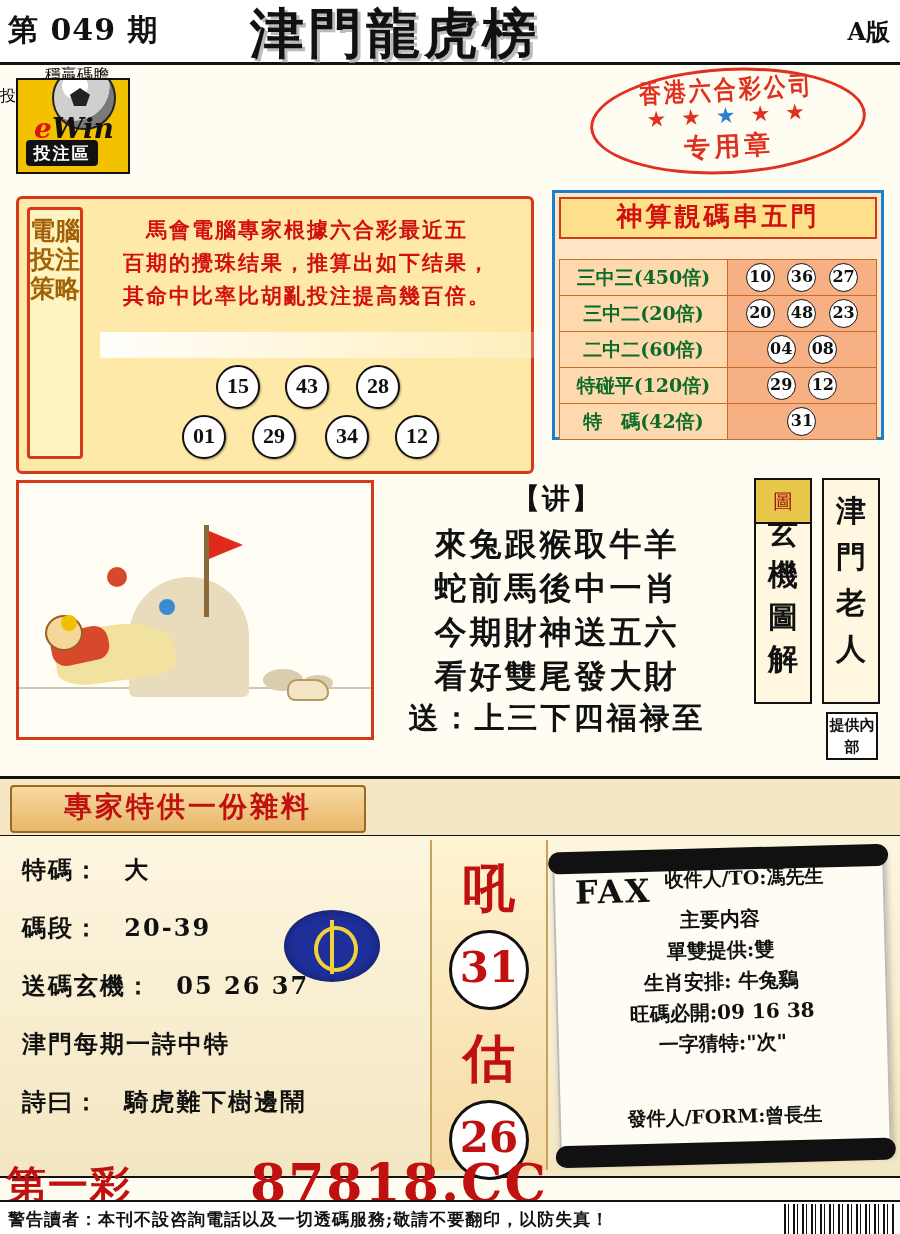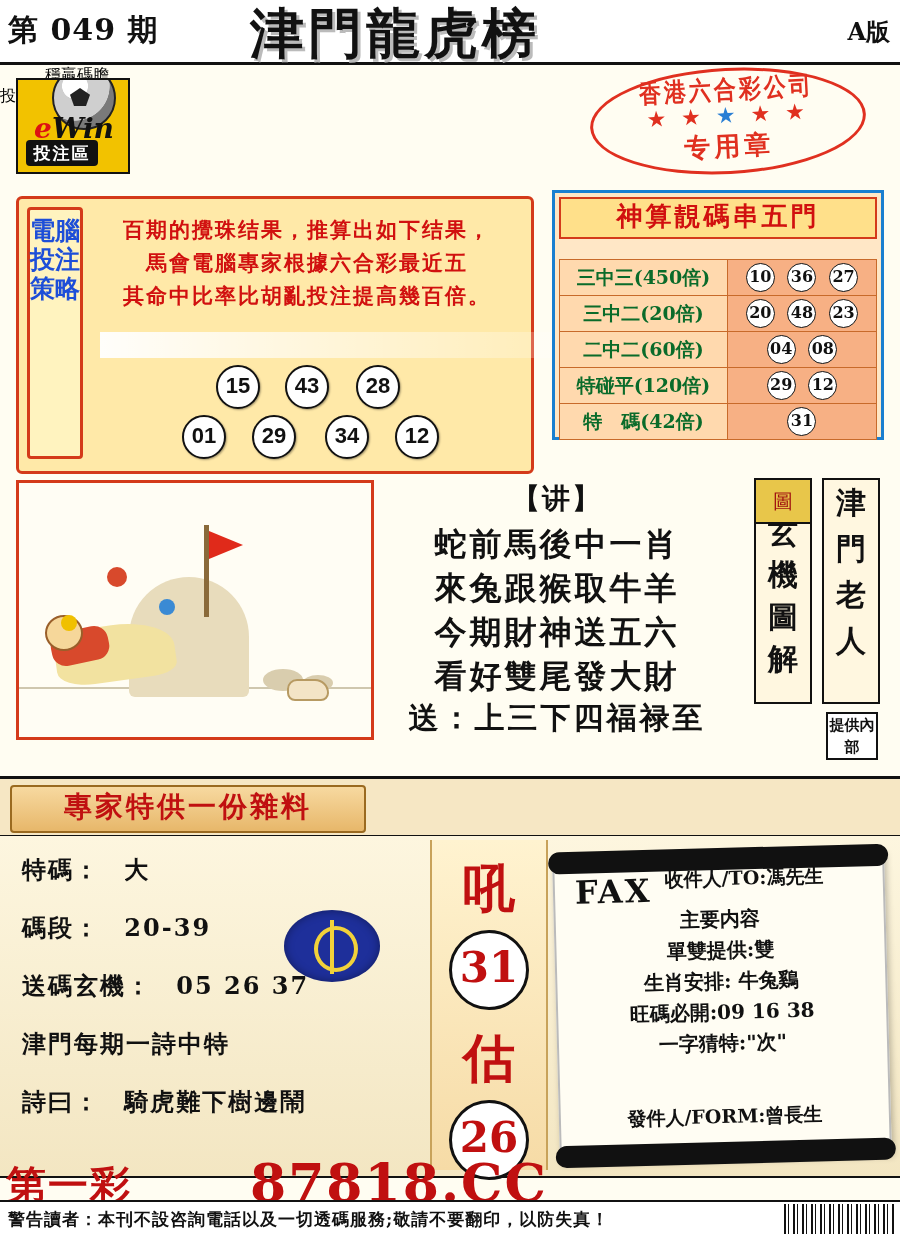--- a/index.html
+++ b/index.html
@@ -83,35 +83,35 @@
   }
 
   
   .strategy{
     position:absolute;left:16px;top:196px;width:512px;height:272px;
     background:#ffe9a8;border:3px solid #d43a1a;border-radius:6px;
   }
   .strategy .sidelabel{
     position:absolute;left:8px;top:8px;width:56px;height:252px;
     background:#fff3bf;border:3px solid #d43a1a;border-radius:4px;
-    color:#1d4ed8;font-family:"DejaVu Serif", serif;font-weight:bold;
+    color:#a16207;font-family:"DejaVu Serif", serif;font-weight:bold;
     font-size:25px;line-height:29px;text-align:center;padding-top:6px;
     box-sizing:border-box;
   }
   .strategy .txt{
     position:absolute;left:78px;top:14px;width:420px;
     color:#d1100f;font-family:"DejaVu Serif", serif;font-weight:bold;
     font-size:21px;line-height:33px;letter-spacing:2px;text-align:center;
   }
   .lab-left{left:86px;top:374px;margin-left:45px;}
   .lab-right{left:404px;top:374px;}
   .ball-s{
     position:absolute;width:40px;height:40px;border-radius:50%;
     background:#fff;border:2px solid #111;
-    font-family:Liberation Sans, sans-serif;font-weight:bold;font-size:22px;
+    font-family:Liberation Serif, serif;font-weight:bold;font-size:22px;
     color:#111;text-align:center;line-height:38px;
     box-shadow:1px 1px 2px rgba(0,0,0,.35);
   }
   .beam{
     position:absolute;left:100px;top:332px;width:480px;height:26px;
     background:linear-gradient(90deg,rgba(255,255,255,.95),rgba(255,255,255,.15));
     pointer-events:none;
   }
 
   
@@ -177,21 +177,21 @@
     left:754px;top:478px;width:58px;height:226px;
     font-size:30px;line-height:42px;color:#111;padding-top:32px;box-sizing:border-box;
   }
   .xuanji-icon{
     position:absolute;left:754px;top:478px;width:58px;height:46px;
     background:#e8c64a;border:2px solid #111;box-sizing:border-box;
     font-size:20px;color:#a01010;line-height:42px;text-align:center;
   }
   .laoren{
     left:822px;top:478px;width:58px;height:226px;
-    font-size:30px;line-height:46px;color:#111;padding-top:0;box-sizing:border-box;
+    font-size:30px;line-height:46px;color:#111;padding-top:8px;box-sizing:border-box;
   }
   .neibu{
     position:absolute;left:826px;top:712px;width:52px;height:48px;
     border:2px solid #111;background:#fff;color:#111;
     font-family:Liberation Mono, monospace;font-weight:bold;font-size:15px;
     line-height:22px;text-align:center;padding-top:2px;box-sizing:border-box;
   }
 
   
   .banners{
@@ -331,22 +331,22 @@
 
   <div class="ewin">
     <div class="ball"></div>
     <div class="word"><span class="e">e</span><span>Win</span></div>
     <div class="tag">投注區</div>
   </div>
 
   <div class="strategy">
     <div class="sidelabel">電腦投注策略</div>
     <div class="txt">
+      <div>馬會電腦專家根據六合彩最近五</div>
       <div>百期的攪珠结果，推算出如下结果，</div>
-      <div>馬會電腦專家根據六合彩最近五</div>
       <div>其命中比率比胡亂投注提高幾百倍。</div>
     </div>
   </div>
   <div class="beam"></div>
   <div class="rowlab lab-left">穩贏碼膽</div>
   <div class="rowlab lab-right">投注串射</div>
 
   <div class="ball-s" style="left:216px;top:365px;">15</div>
   <div class="ball-s" style="left:285px;top:365px;">43</div>
   <div class="ball-s" style="left:356px;top:365px;">28</div>
@@ -411,22 +411,22 @@
     <div class="cart-ball b1"></div>
     <div class="cart-ball b2"></div>
     <div class="cart-ball b3"></div>
     <div class="cart-rock r1"></div>
     <div class="cart-rock r2"></div>
     <div class="cart-shoe"></div>
   </div>
 
   <div class="poem">
     <div class="head">【讲】</div>
+    <div class="line">來兔跟猴取牛羊</div>
     <div class="line">蛇前馬後中一肖</div>
-    <div class="line">來兔跟猴取牛羊</div>
     <div class="line">今期財神送五六</div>
     <div class="line">看好雙尾發大財</div>
     <div class="last">送：上三下四福禄至</div>
   </div>
 
   <div class="vbox xuanji">玄機圖解</div>
   <div class="xuanji-icon">圖</div>
   <div class="vbox laoren">津門老人</div>
   <div class="neibu">提供內部</div>
 

